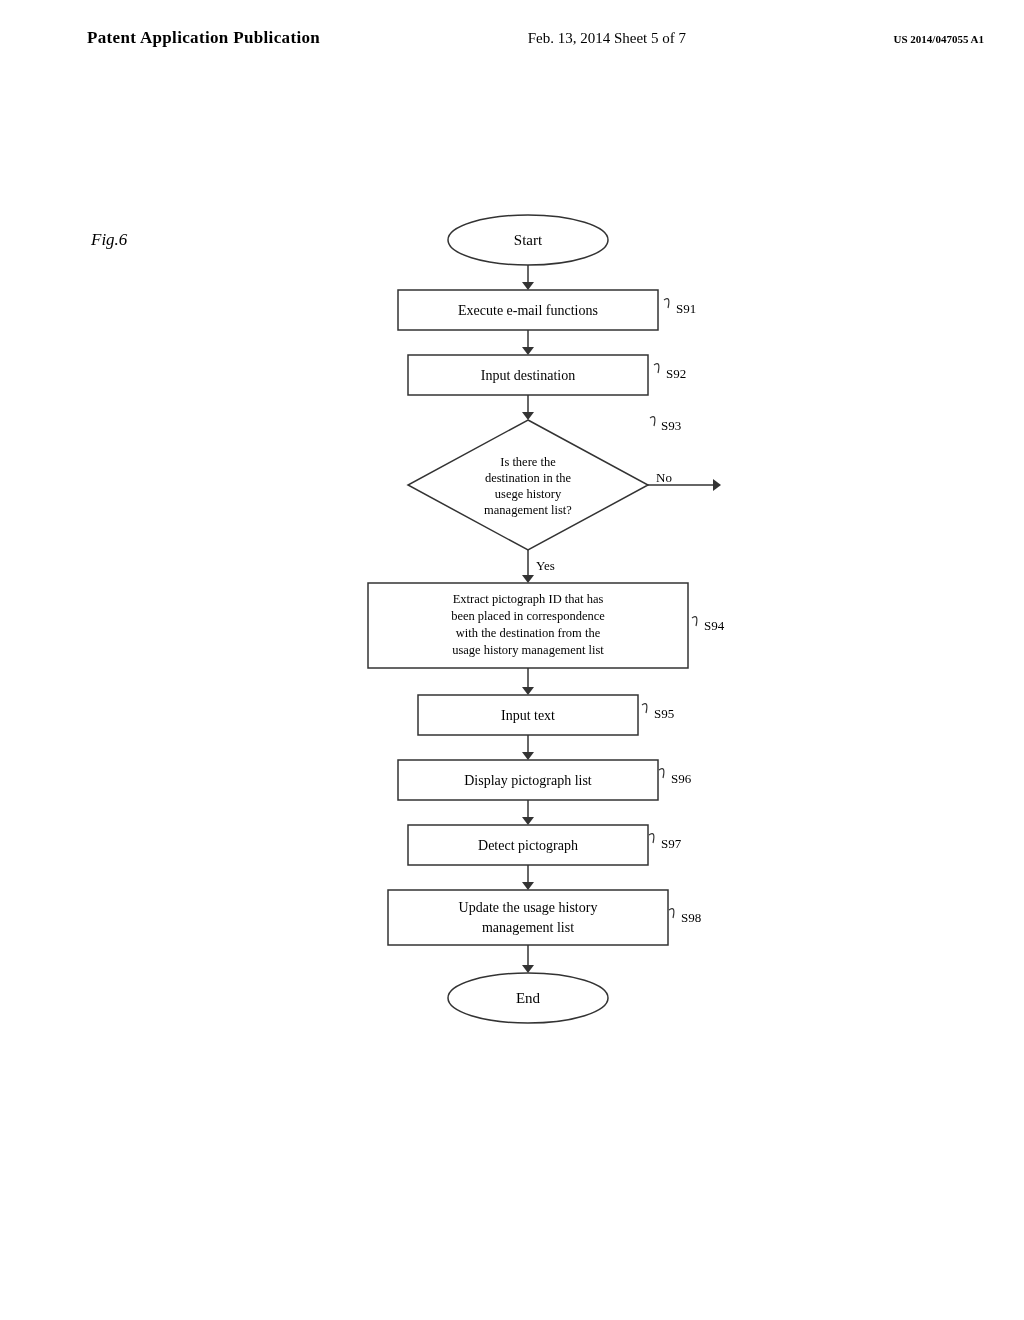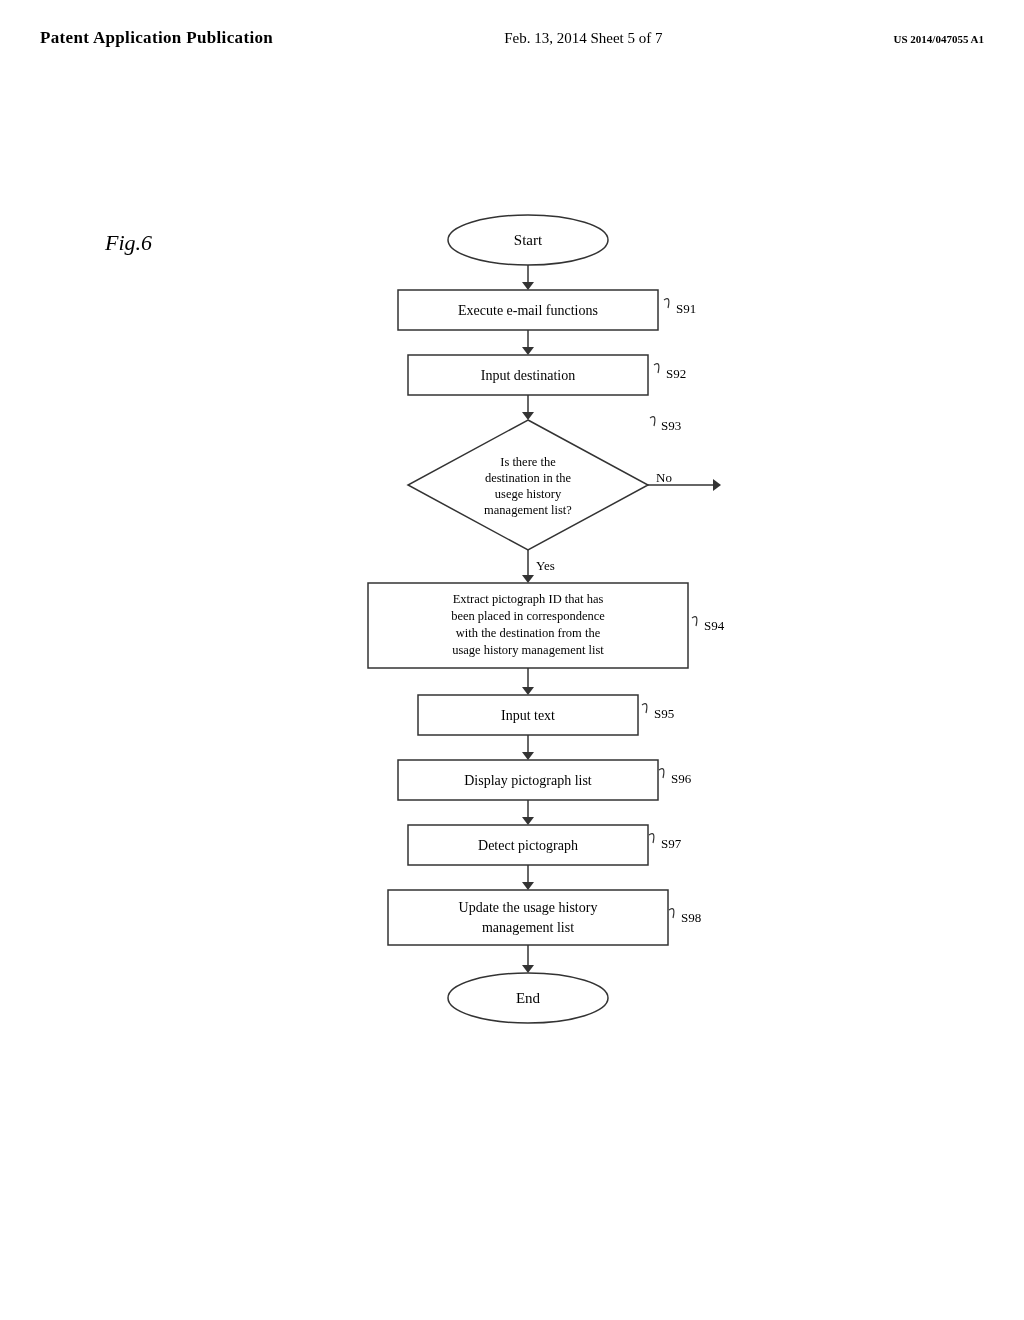--- a/index.html
+++ b/index.html
@@ -17,37 +17,38 @@
       justify-content: space-between;
       align-items: baseline;
       padding: 28px 40px 0 40px;
       border-bottom: none;
     }
 
     .header-left {
       font-weight: bold;
       font-size: 17px;
       letter-spacing: 0.02em;
+      margin-left: 47px;
     }
 
     .header-center {
       font-size: 15px;
       text-align: center;
     }
 
     .header-right {
       font-size: 11px;
       font-weight: bold;
     }
 
     .fig-label {
       position: absolute;
       top: 230px;
-      left: 105px;
-      font-size: 22px;
+      left: 91px;
+      font-size: 17px;
       font-style: italic;
     }
 
     
     .svg-container {
       position: absolute;
       top: 200px;
       left: 0;
       width: 1024px;
       margin-left: 16px;

